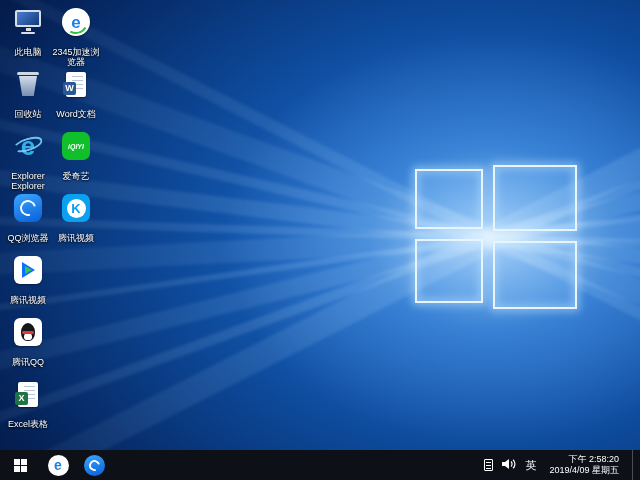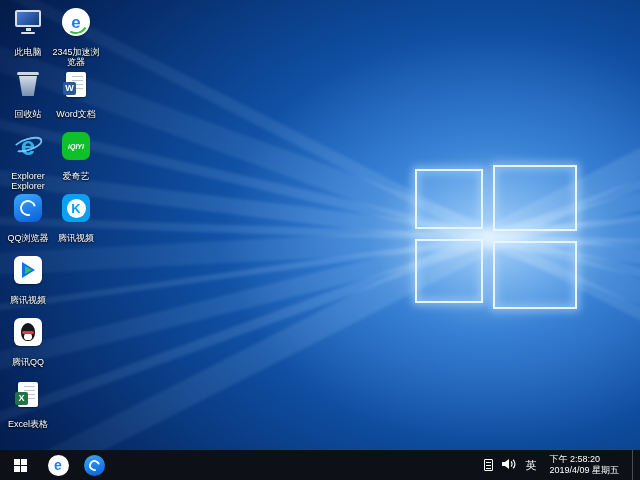--- a/index.html
+++ b/index.html
@@ -119,21 +119,21 @@
             background:linear-gradient(160deg,#3aa7ff,#0a5fd7);
             display:flex; align-items:center; justify-content:center; }
   .tb-qqb i { width:11px; height:11px; border:2px solid #fff; border-right-color:transparent;
               border-radius:50%; transform:rotate(30deg); display:block; }
   .tb-spacer { flex:1; }
   .tray { display:flex; align-items:center; gap:9px; padding-right:3px; height:30px; }
   .tray-page { width:9px; height:12px; border:1px solid #fff; border-radius:1px; position:relative; }
   .tray-page i { position:absolute; left:1px; top:2px; width:5px; height:7px; display:block;
                  background:repeating-linear-gradient(180deg,#fff 0 1px,transparent 1px 3px); }
   .lang { color:#fff; font-size:11px; }
-  .clock { color:#fff; font-size:9px; line-height:11px; text-align:left; padding:0 4px; }
+  .clock { color:#fff; font-size:9px; line-height:11px; text-align:right; padding:0 4px; }
   .show-desktop { width:5px; height:30px; border-left:1px solid rgba(255,255,255,.25); }
 </style>
 </head>
 <body>
 
 <svg class="wallpaper" width="640" height="450" viewBox="0 0 640 450">
   <defs>
     <radialGradient id="bgGrad" cx="0.76" cy="0.52" r="1.05">
       <stop offset="0" stop-color="#2a86e4"></stop>
       <stop offset="0.22" stop-color="#1a67c6"></stop>

